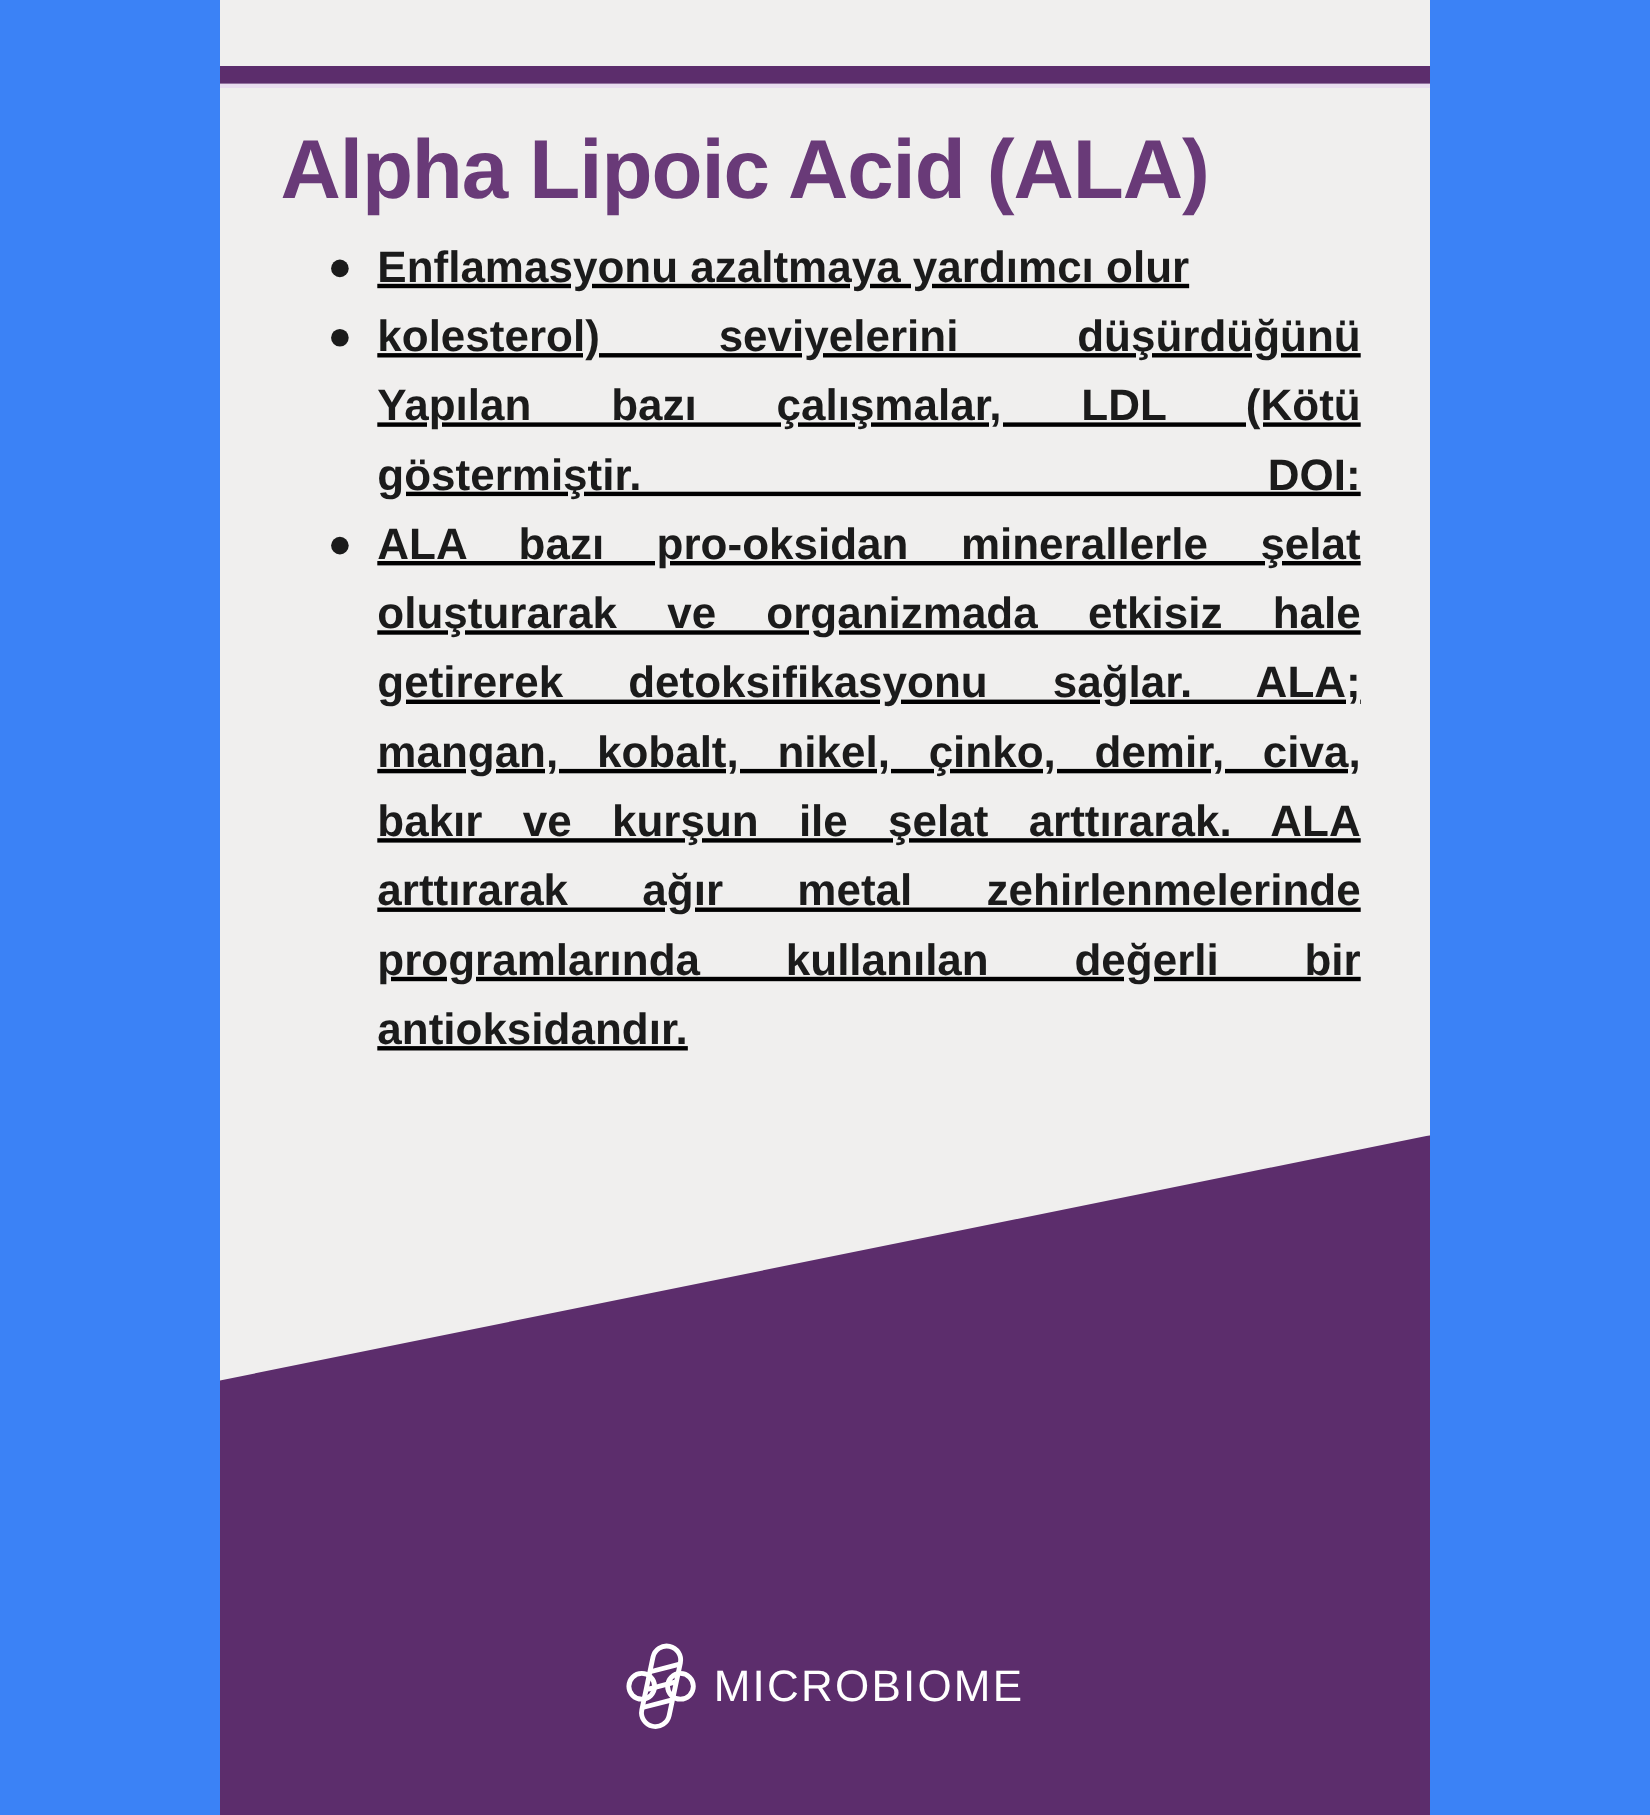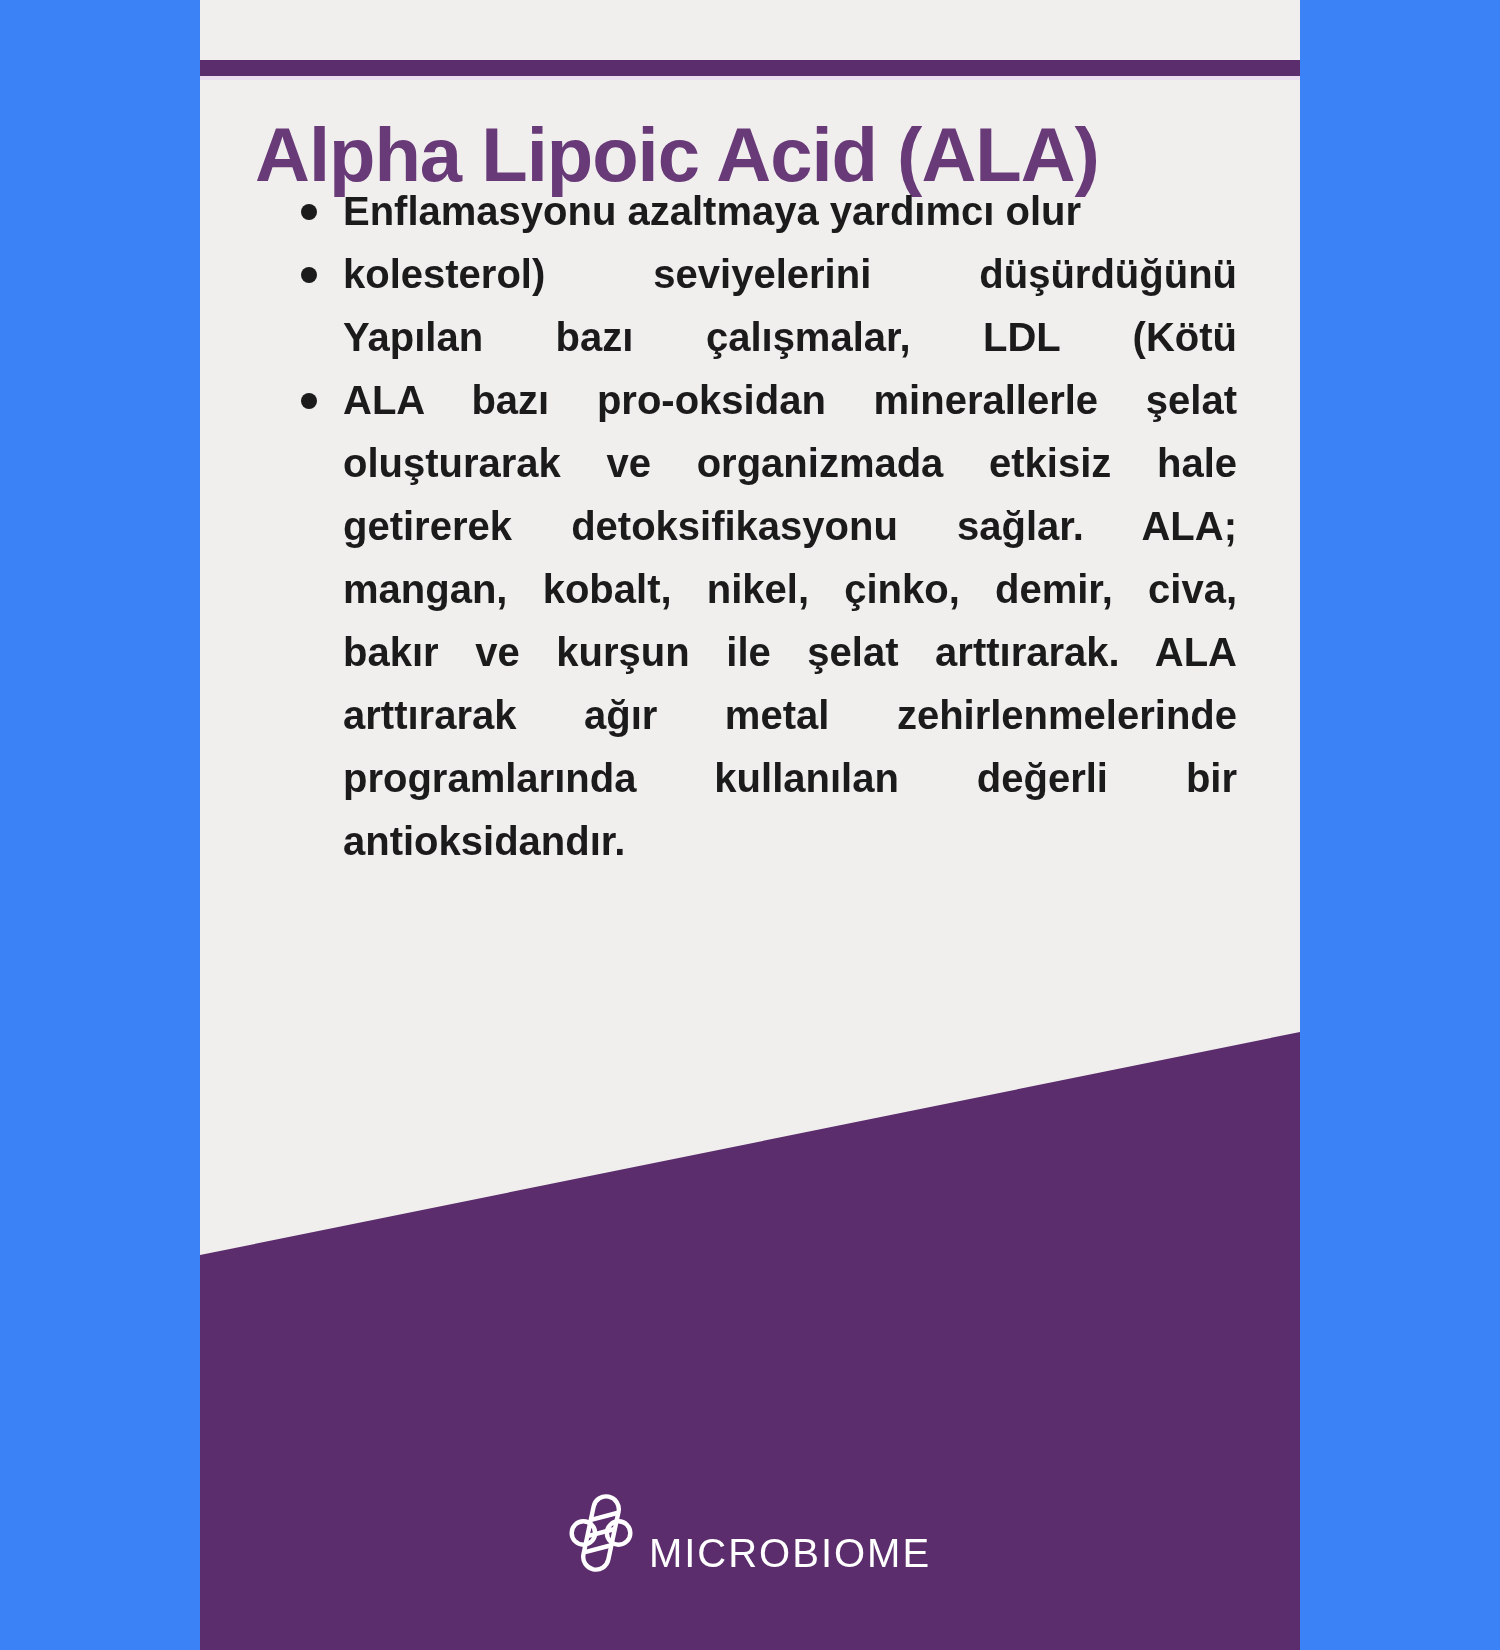--- a/index.html
+++ b/index.html
@@ -41,22 +41,23 @@
     font-size: 76px;
     line-height: 1.0;
     font-weight: 700;
     letter-spacing: -1px;
     color: #693a78;
     white-space: nowrap;
   }
   .bullet-list {
     position: absolute;
     left: 143px;
-    top: 180px;
+    top: 212px;
     width: 894px;
+    text-decoration: underline;
   }
   .bullet {
     position: relative;
   }
   .marker {
     position: absolute;
     left: -42px;
     top: 24px;
     width: 16px;
     height: 16px;
@@ -84,21 +85,21 @@
     -webkit-clip-path: polygon(0 235px, 1100px 12px, 1100px 630px, 0 630px);
     clip-path: polygon(0 235px, 1100px 12px, 1100px 630px, 0 630px);
   }
   .brand-logo {
     position: absolute;
     left: 0;
     top: 1490px;
     width: 1100px;
     display: flex;
     justify-content: center;
-    align-items: flex-end;
+    align-items: center;
     gap: 16px;
   }
   .brand-name {
     font-size: 40px;
     font-weight: 400;
     letter-spacing: 2px;
     color: #ffffff;
   }
   .logo-svg {
     display: block;
@@ -118,20 +119,21 @@
 
       <div class="bullet">
         <span class="marker"></span>
         <div class="line">Enflamasyonu azaltmaya yardımcı olur</div>
       </div>
 
       <div class="bullet">
         <span class="marker"></span>
         <div class="line just">kolesterol) seviyelerini düşürdüğünü</div>
         <div class="line just">Yapılan bazı çalışmalar, LDL (Kötü</div>
+        <div class="line just">göstermiştir. DOI:</div>
       </div>
 
       <div class="bullet">
         <span class="marker"></span>
         <div class="line just">ALA bazı pro-oksidan minerallerle şelat</div>
         <div class="line just">oluşturarak ve organizmada etkisiz hale</div>
         <div class="line just">getirerek detoksifikasyonu sağlar. ALA;</div>
         <div class="line just">mangan, kobalt, nikel, çinko, demir, civa,</div>
         <div class="line just">bakır ve kurşun ile şelat arttırarak. ALA</div>
         <div class="line just">arttırarak ağır metal zehirlenmelerinde</div>

